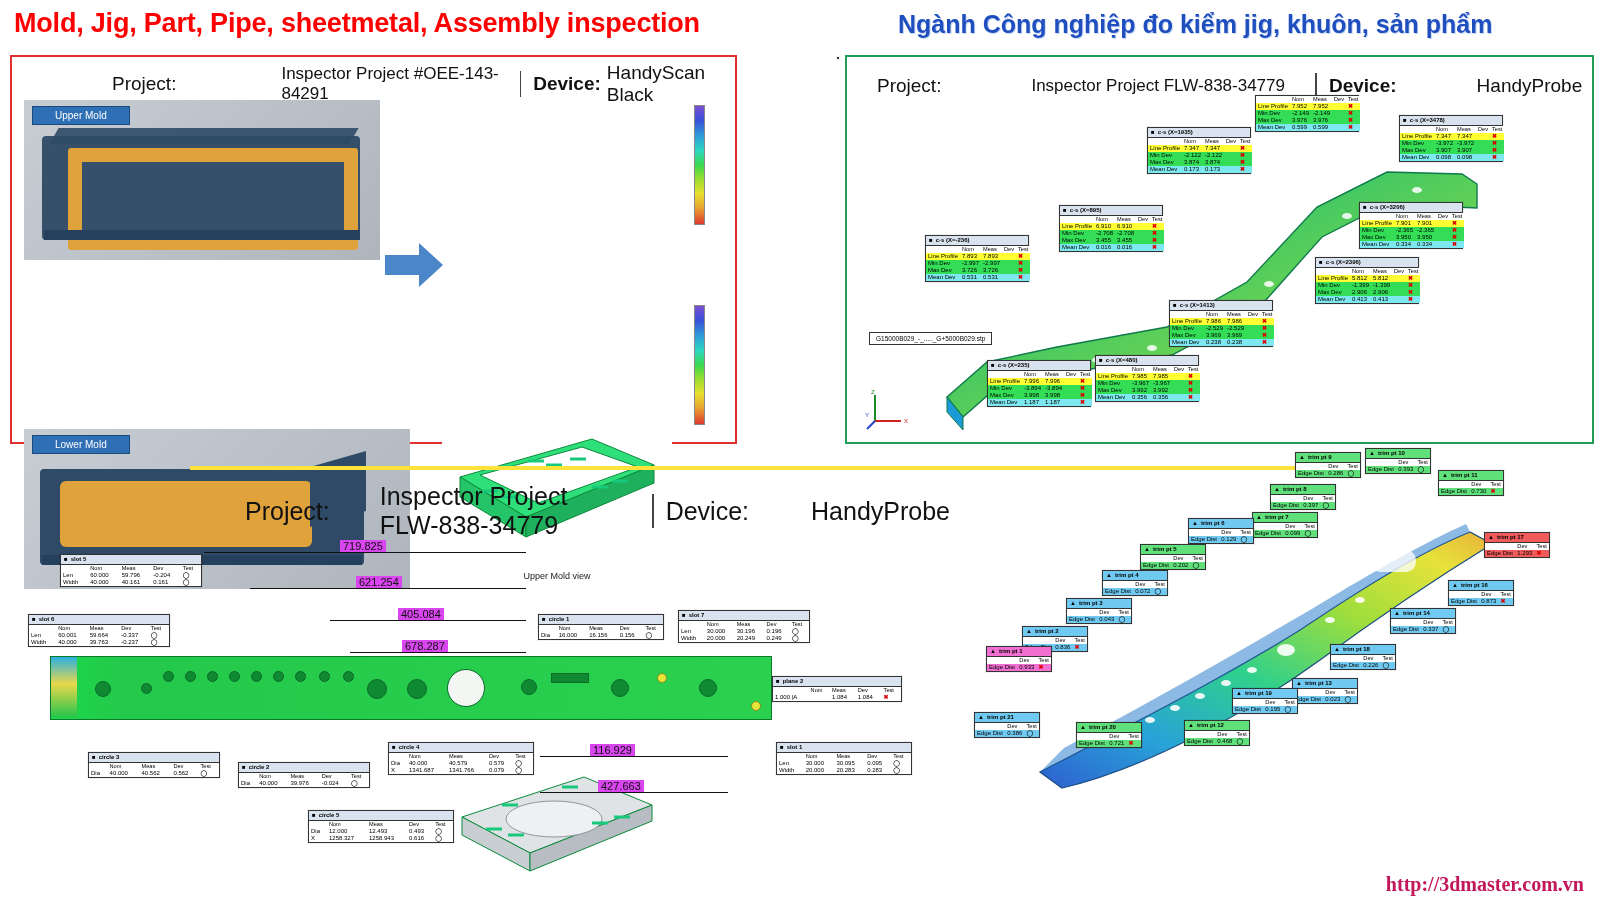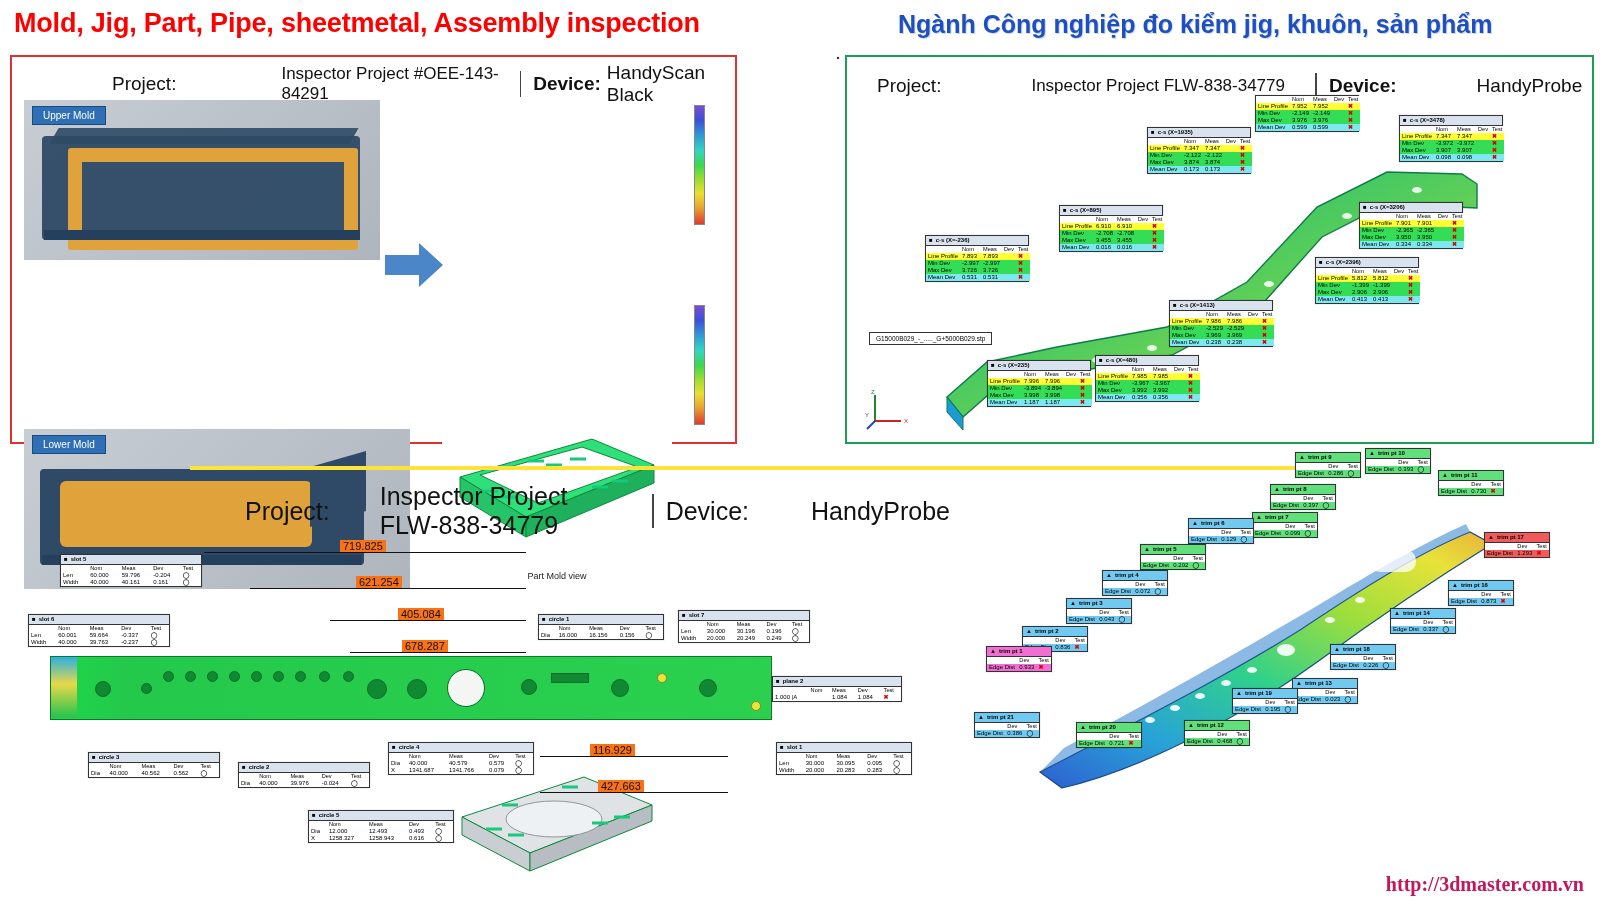--- a/index.html
+++ b/index.html
@@ -34,21 +34,21 @@
   .projline{display:flex;align-items:center;height:34px;}
   .projline .lbl{font-size:19px;color:#111;}
   .projline .val{font-size:17px;color:#111;}
   .projline .sep{width:2px;height:26px;background:#444;margin:0 12px;}
   .mold-img{
     background:linear-gradient(135deg,#c8cdd3 0%, #b9c0c8 55%, #aeb5bd 100%);
     position:relative;overflow:hidden;
   }
   .tagbox{
     position:absolute;background:#2f6fb5;color:#fff;font-size:10px;
-    padding:3px 10px;border:1px solid #1b4a7d;
+    padding:3px 22px;border:1px solid #1b4a7d;
   }
   .mold-shape{position:absolute;}
   .blue-body{background:#2e4a66;}
   .orange-body{background:#e0a23a;}
   .frame-hollow{border:14px solid #e0a23a;background:transparent;}
 
   
   .colorbar{
     width:9px;
     background:linear-gradient(to bottom,
@@ -81,21 +81,21 @@
   .callout tr.g td{background:#33dd55;}
   .callout tr.c td{background:#7ee8f0;}
   .callout tr.w td{background:#ffffff;}
 
   .mark-x{color:#d00;font-weight:bold;}
   .mark-o{color:#111;font-weight:bold;}
 
   
   .yellow-rule{position:absolute;height:4px;background:#ffe23a;}
   .dim-line{position:absolute;border-top:1px solid #111;}
-  .dim-text{position:absolute;font-size:11px;color:#111;background:#f97316;padding:0 3px;}
+  .dim-text{position:absolute;font-size:11px;color:#111;background:#d946ef;padding:0 3px;}
 
   
   .plate{
     position:absolute;
     background:linear-gradient(90deg,#1fd24a 0%,#1fd24a 4%,#24c94b 10%,#2ad04e 100%);
     border:1px solid #0a7a2a;
   }
   .plate-left-cap{
     position:absolute;
     background:linear-gradient(180deg,#2bb0e0 0%, #e8d84a 45%, #27c44d 100%);
@@ -157,21 +157,21 @@
         <line x1="40" y1="66" x2="56" y2="66"></line>
           <line x1="60" y1="72" x2="76" y2="72"></line>
         <line x1="104" y1="40" x2="120" y2="40"></line>
           <line x1="128" y1="34" x2="144" y2="34"></line>
         <line x1="150" y1="62" x2="166" y2="62"></line>
           <line x1="170" y1="56" x2="186" y2="56"></line>
         <line x1="58" y1="42" x2="74" y2="42"></line>
           <line x1="86" y1="36" x2="102" y2="36"></line>
       </g>
     </svg>
-    <div class="scan-caption" style="margin-top:2px;">Part Mold view</div>
+    <div class="scan-caption" style="margin-top:2px;">Upper Mold view</div>
   </div>
 
   <div class="abs scanview" style="left:430px;top:220px;width:230px;height:160px;">
     <svg width="230" height="140" viewBox="0 0 230 140">
       <polygon points="20,60 142,20 210,48 88,96" fill="#dfe3e6" stroke="#0a8a3a" stroke-width="1"></polygon>
       <polygon points="20,60 88,96 88,114 20,78" fill="#c9ced3" stroke="#0a8a3a" stroke-width="1"></polygon>
       <polygon points="88,96 210,48 210,64 88,114" fill="#b7bdc3" stroke="#0a8a3a" stroke-width="1"></polygon>
       <ellipse cx="112" cy="62" rx="48" ry="18" fill="#eef1f3" stroke="#8d969d"></ellipse>
       <g stroke="#17c97a" stroke-width="3">
         <line x1="44" y1="72" x2="60" y2="72"></line>

